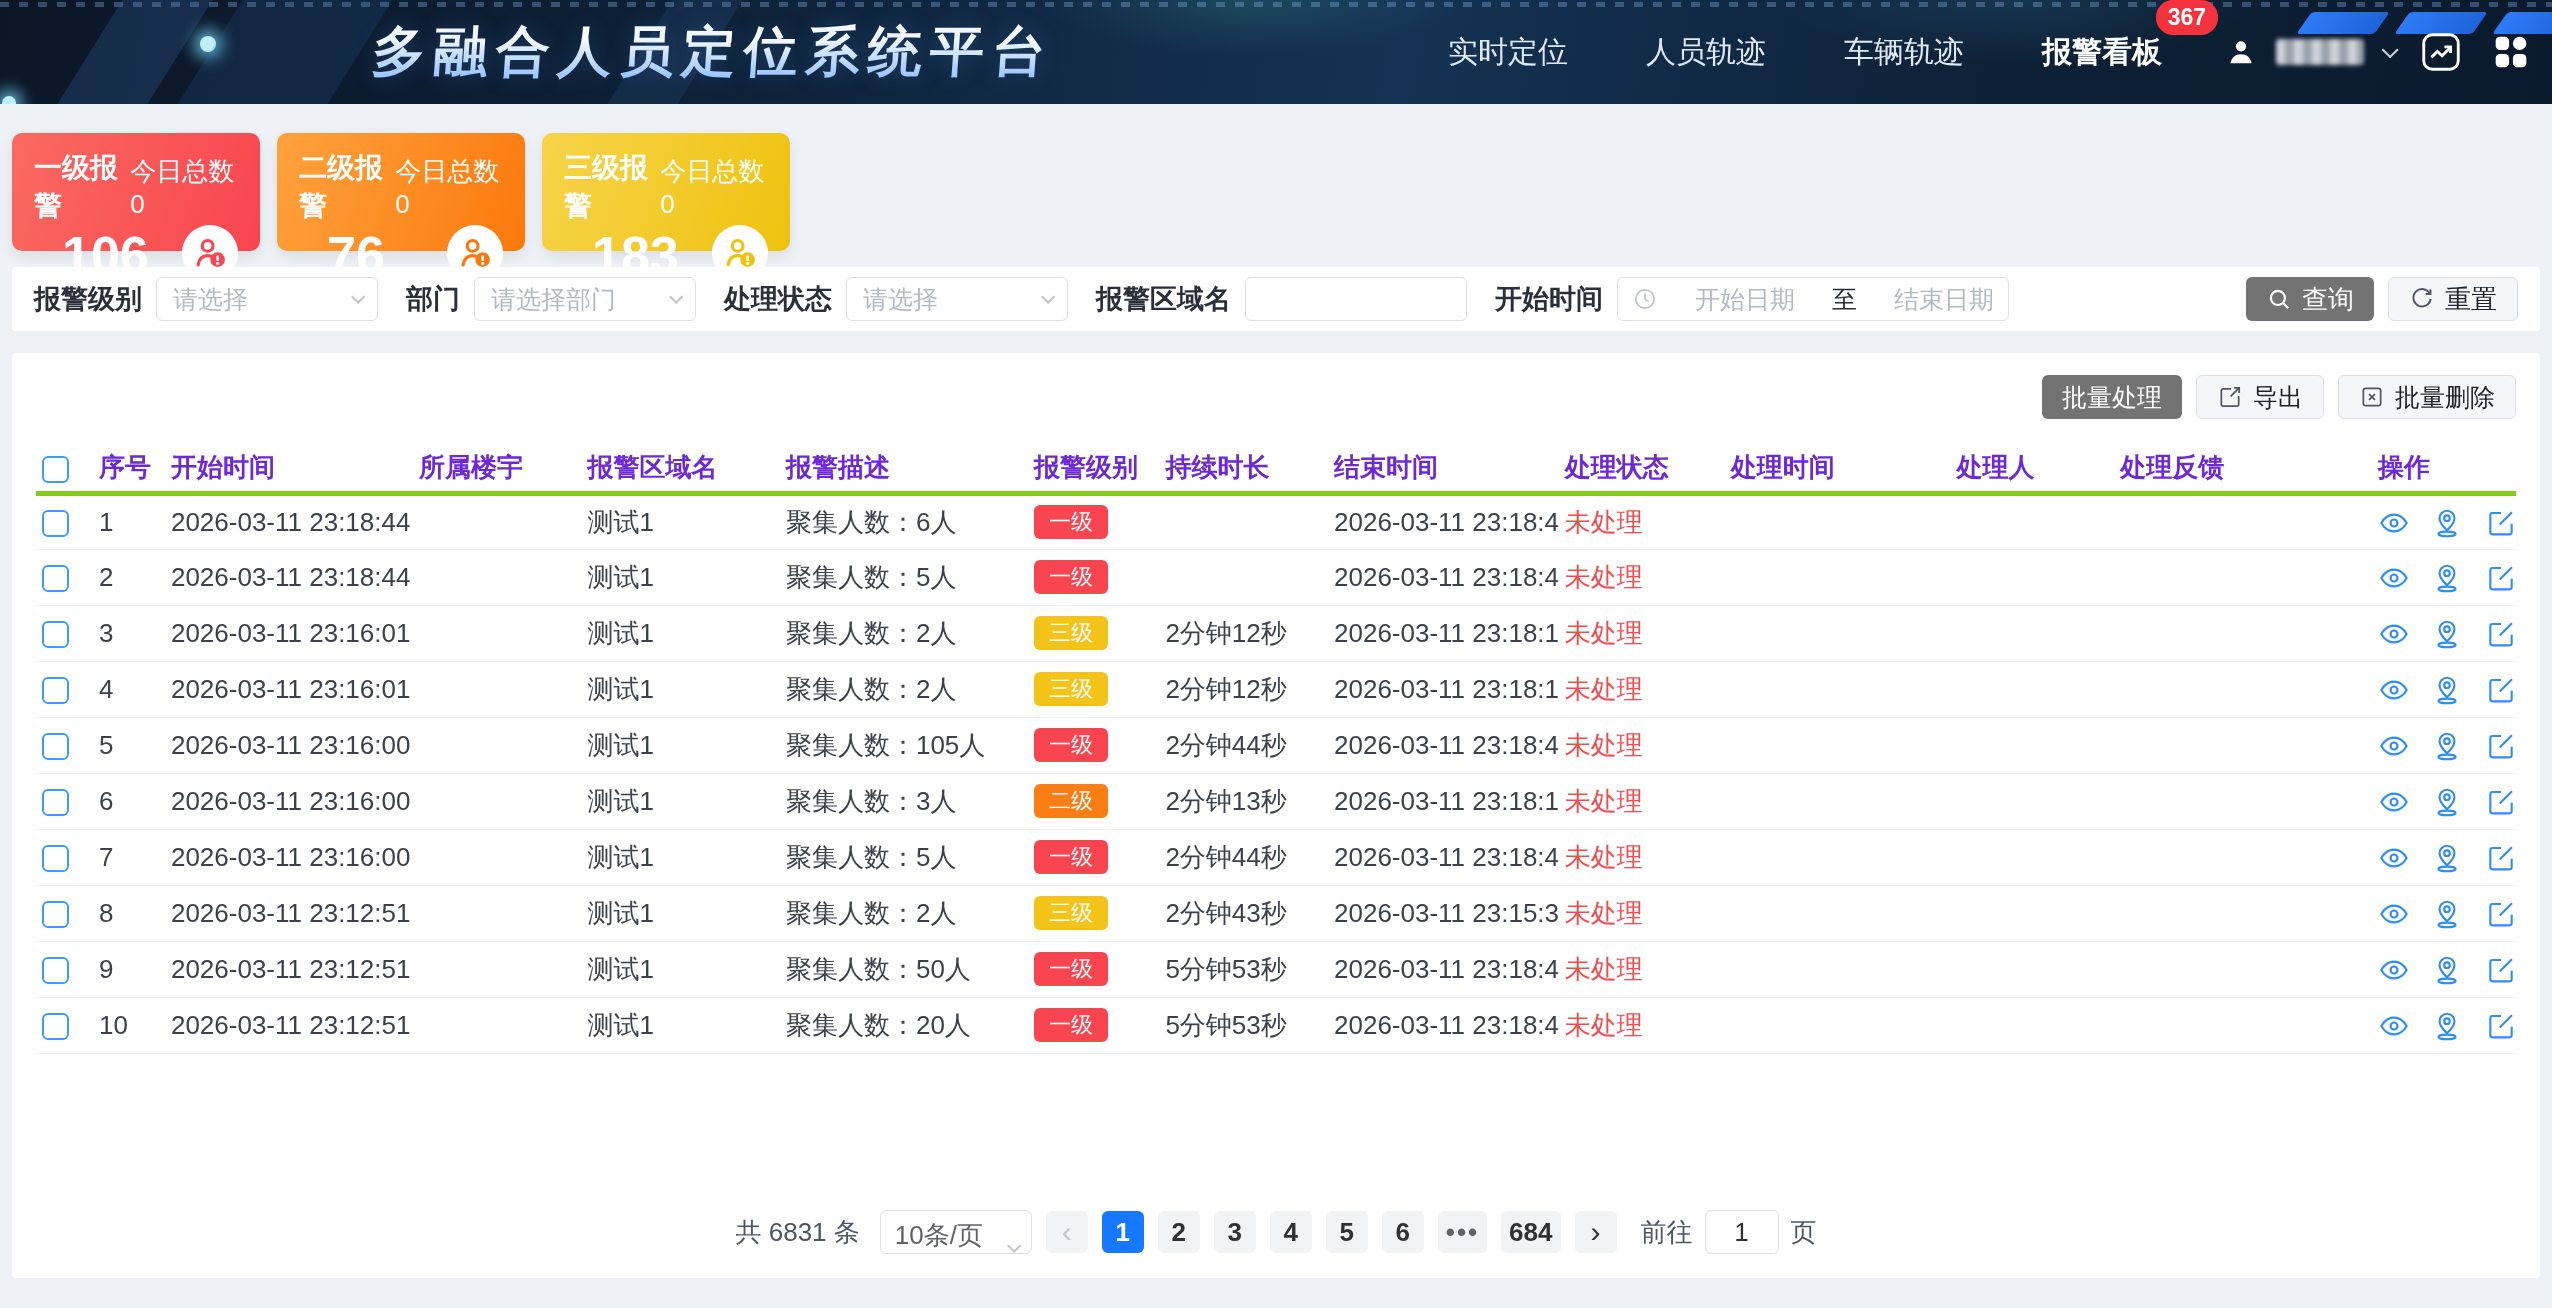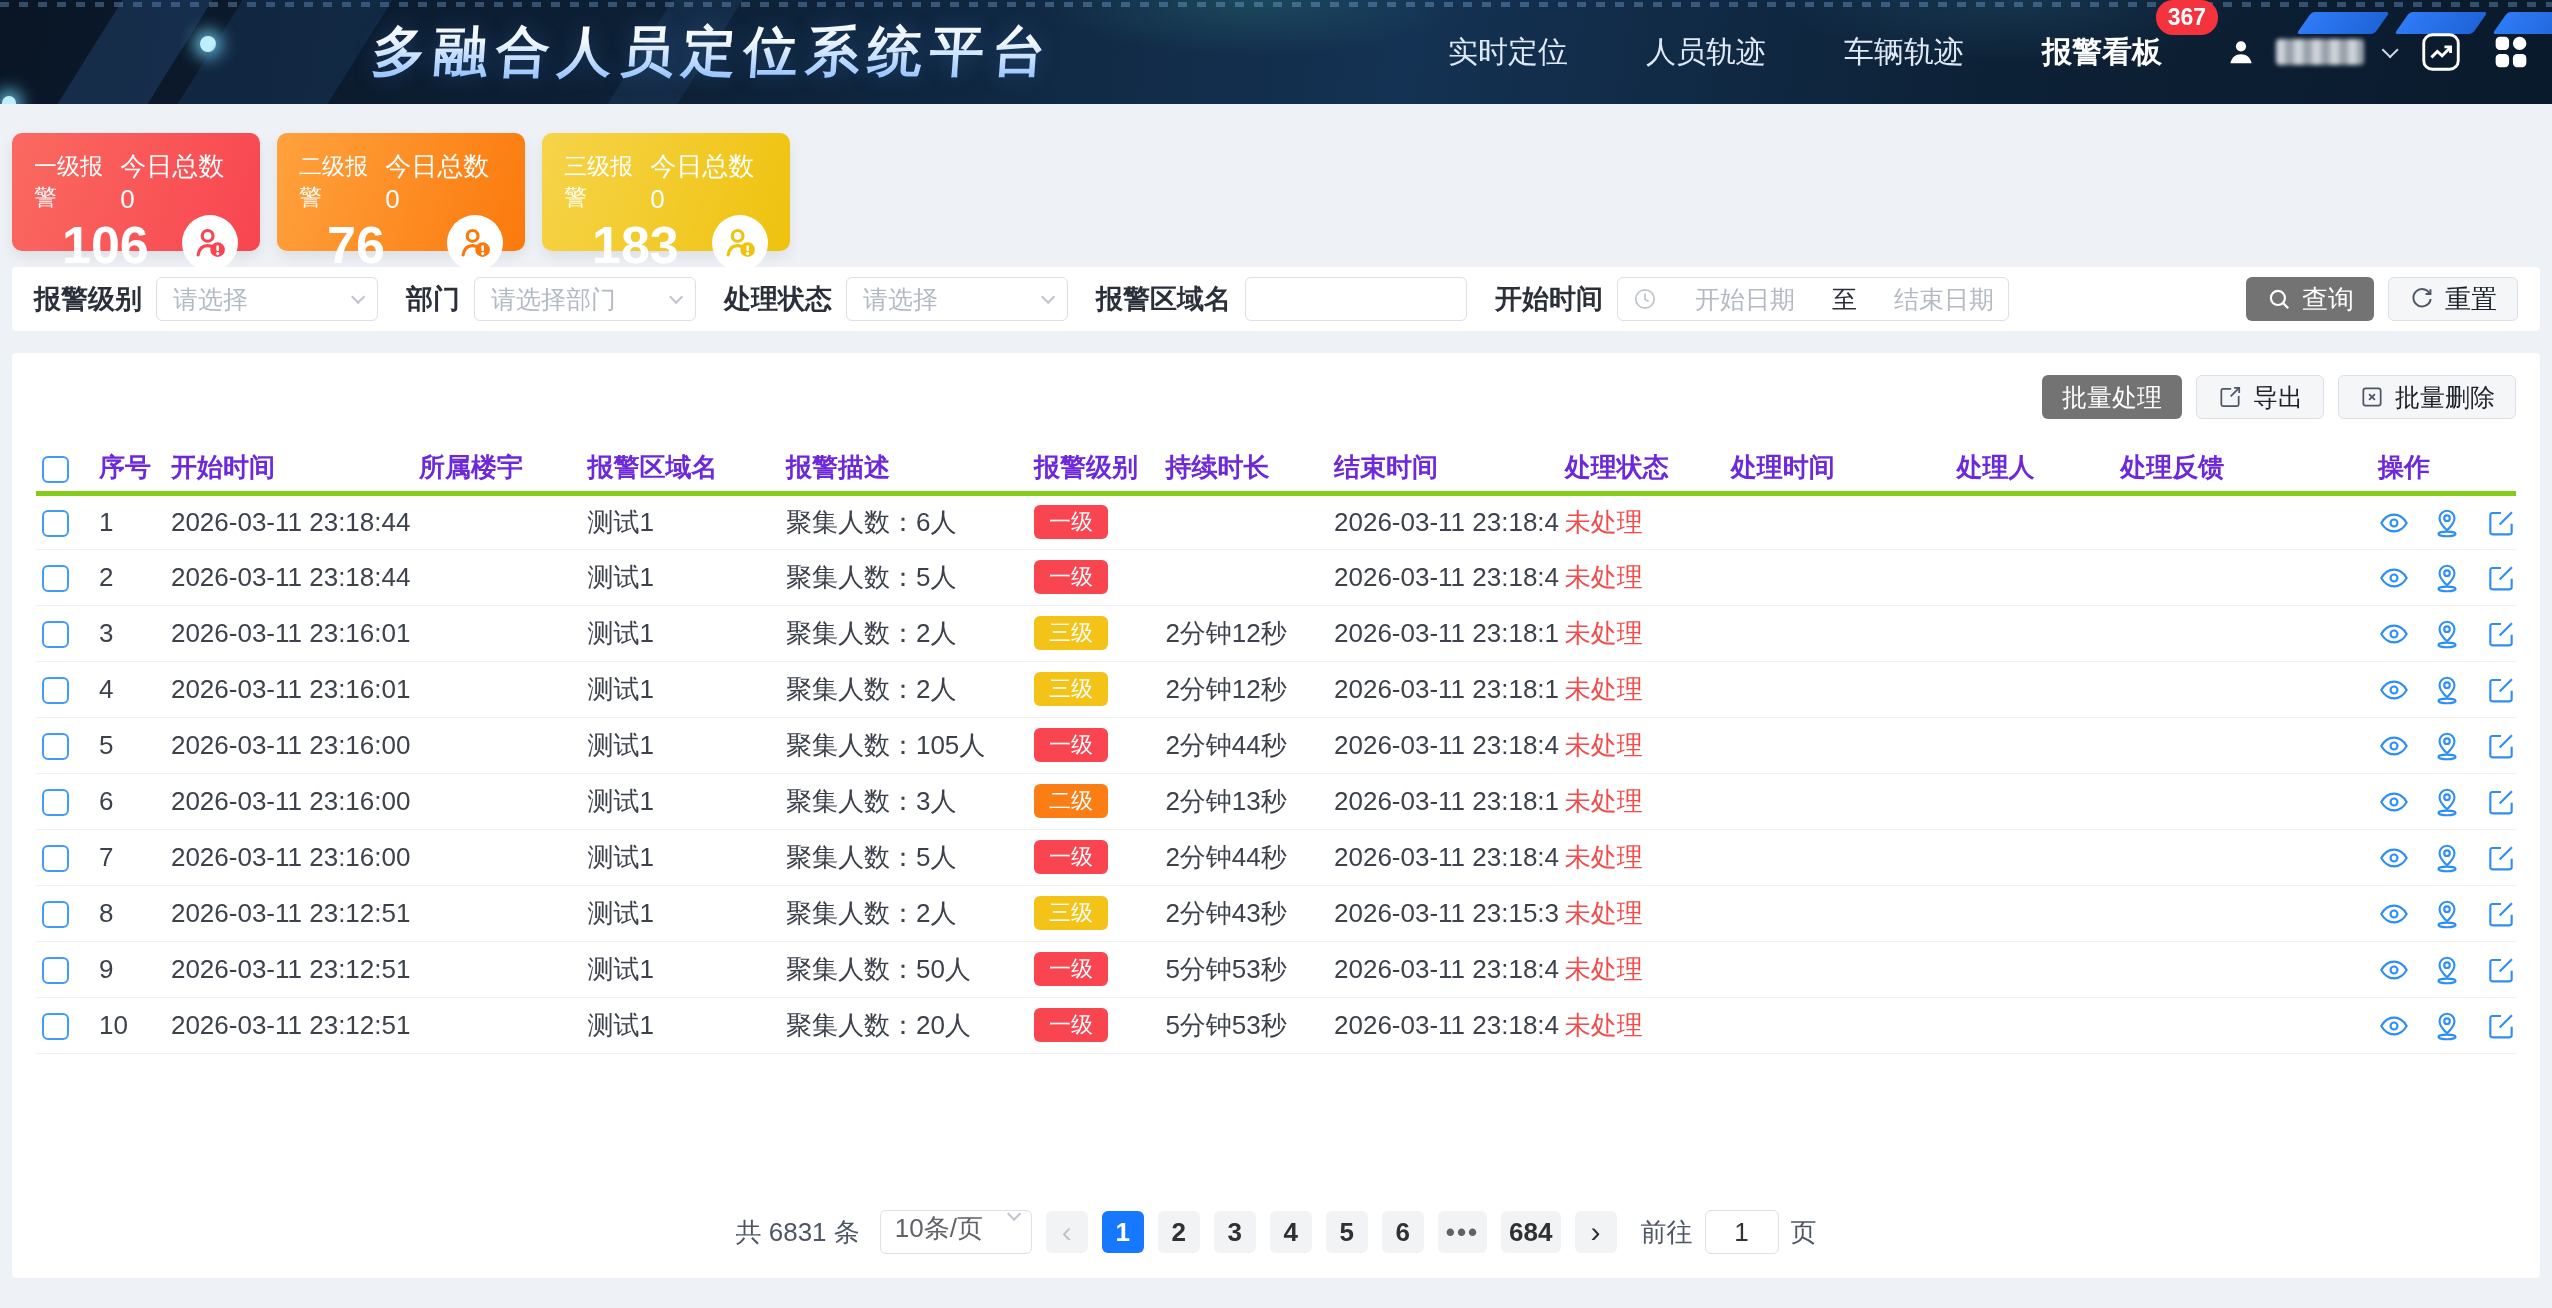--- a/index.html
+++ b/index.html
@@ -53,21 +53,21 @@
     transform:rotate(45deg) translateY(-3px); }
   .hd-btn { width:46px; height:46px; color:#fff; margin-left:6px; cursor:pointer; }
   .hd-btn svg { width:46px; height:46px; }
 
   
   .cards { display:flex; gap:17px; margin:29px 12px 0 12px; }
   .card { width:248px; height:118px; border-radius:10px; color:#fff; padding:16px 22px 14px 22px;
     display:flex; flex-direction:column; justify-content:space-between;
     box-shadow:0 6px 14px rgba(0,0,0,.08); }
   .card-top { display:flex; justify-content:space-between; align-items:center; }
-  .card-title { font-size:23px; font-weight:400; }
+  .card-title { font-size:28px; font-weight:700; }
   .card-today { font-size:26px; }
   .card-bottom { display:flex; justify-content:space-between; align-items:flex-end;margin-left:28px; }
   .card-count { font-size:52px; font-weight:800; line-height:1; }
   .card-icon { width:56px; height:56px; background:#fff; border-radius:50%;
     display:flex; align-items:center; justify-content:center; }
   .card-icon svg { width:38px; height:38px; }
 
   
   .filter-panel { margin:16px 12px 0 12px; height:64px; background:#fff; border-radius:4px;
     display:flex; align-items:center; padding:0 22px; gap:14px; }
@@ -109,21 +109,21 @@
   .status { color:#f34b4b; }
   td.ops span { display:inline-block; width:32px; height:32px; margin-right:14px; color:#2f8ef4;
     vertical-align:middle; cursor:pointer; }
   td.ops svg { width:32px; height:32px; }
 
   
   .pagination { position:absolute; left:0; right:0; bottom:24px; display:flex;
     align-items:center; justify-content:center; gap:14px; font-size:26px; color:#4e5665; }
   .pg-total { margin-right:6px; }
   .pg-size { width:152px; height:44px; border:1px solid #dcdfe6; border-radius:6px;
-    display:flex; align-items:flex-start; justify-content:space-between; padding:0 14px;
+    display:flex; align-items:flex-end; justify-content:space-between; padding:0 14px;
     color:#606266; cursor:pointer; }
   .pg-size .caret { border-color:#c0c4cc; width:10px; height:10px; }
   .pg, .pg-arrow { min-width:42px; height:42px; border:none; border-radius:6px; background:#f2f3f5;
     color:#303133; font-size:26px; font-weight:600; cursor:pointer; font-family:inherit;
     display:inline-flex; align-items:center; justify-content:center; padding:0 8px; }
   .pg.active { background:#1677ff; color:#fff; }
   .pg.more { letter-spacing:2px; color:#606266; }
   .pg-arrow { font-size:30px; font-weight:400; }
   .pg-arrow.prev { color:#c0c4cc; }
   .pg-goto { display:flex; align-items:center; gap:12px; margin-left:10px;justify-content:space-between; }

